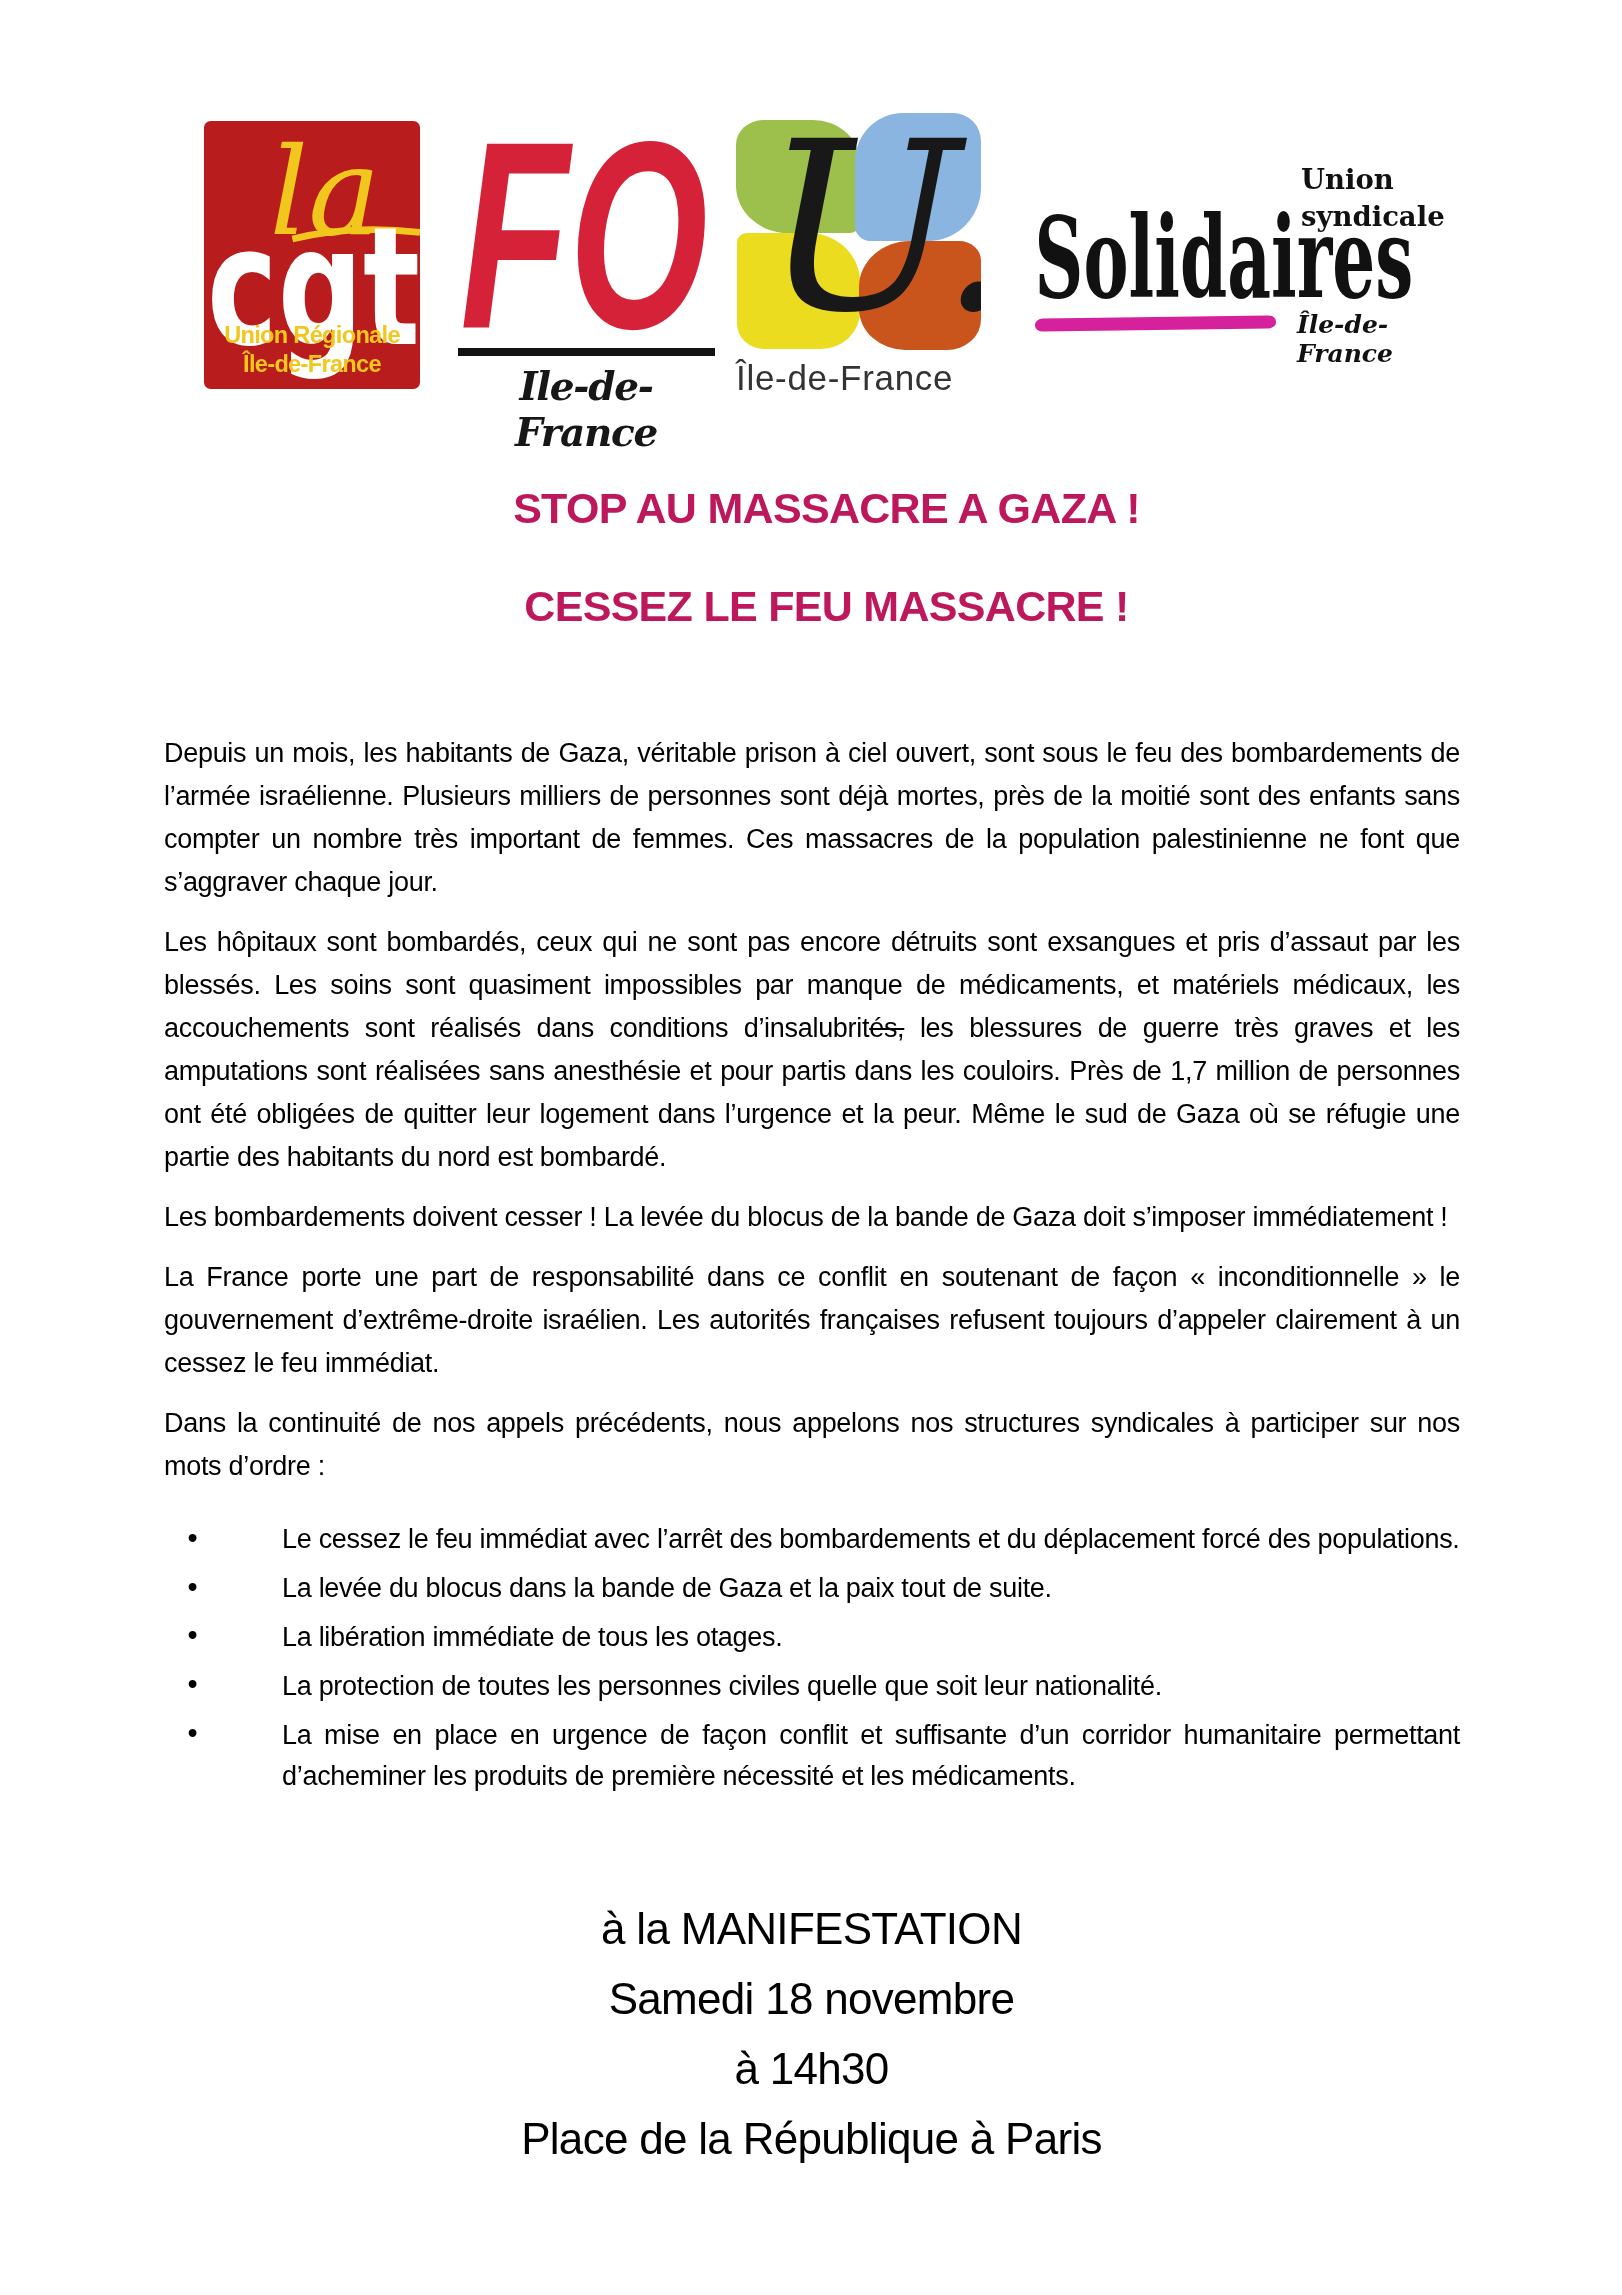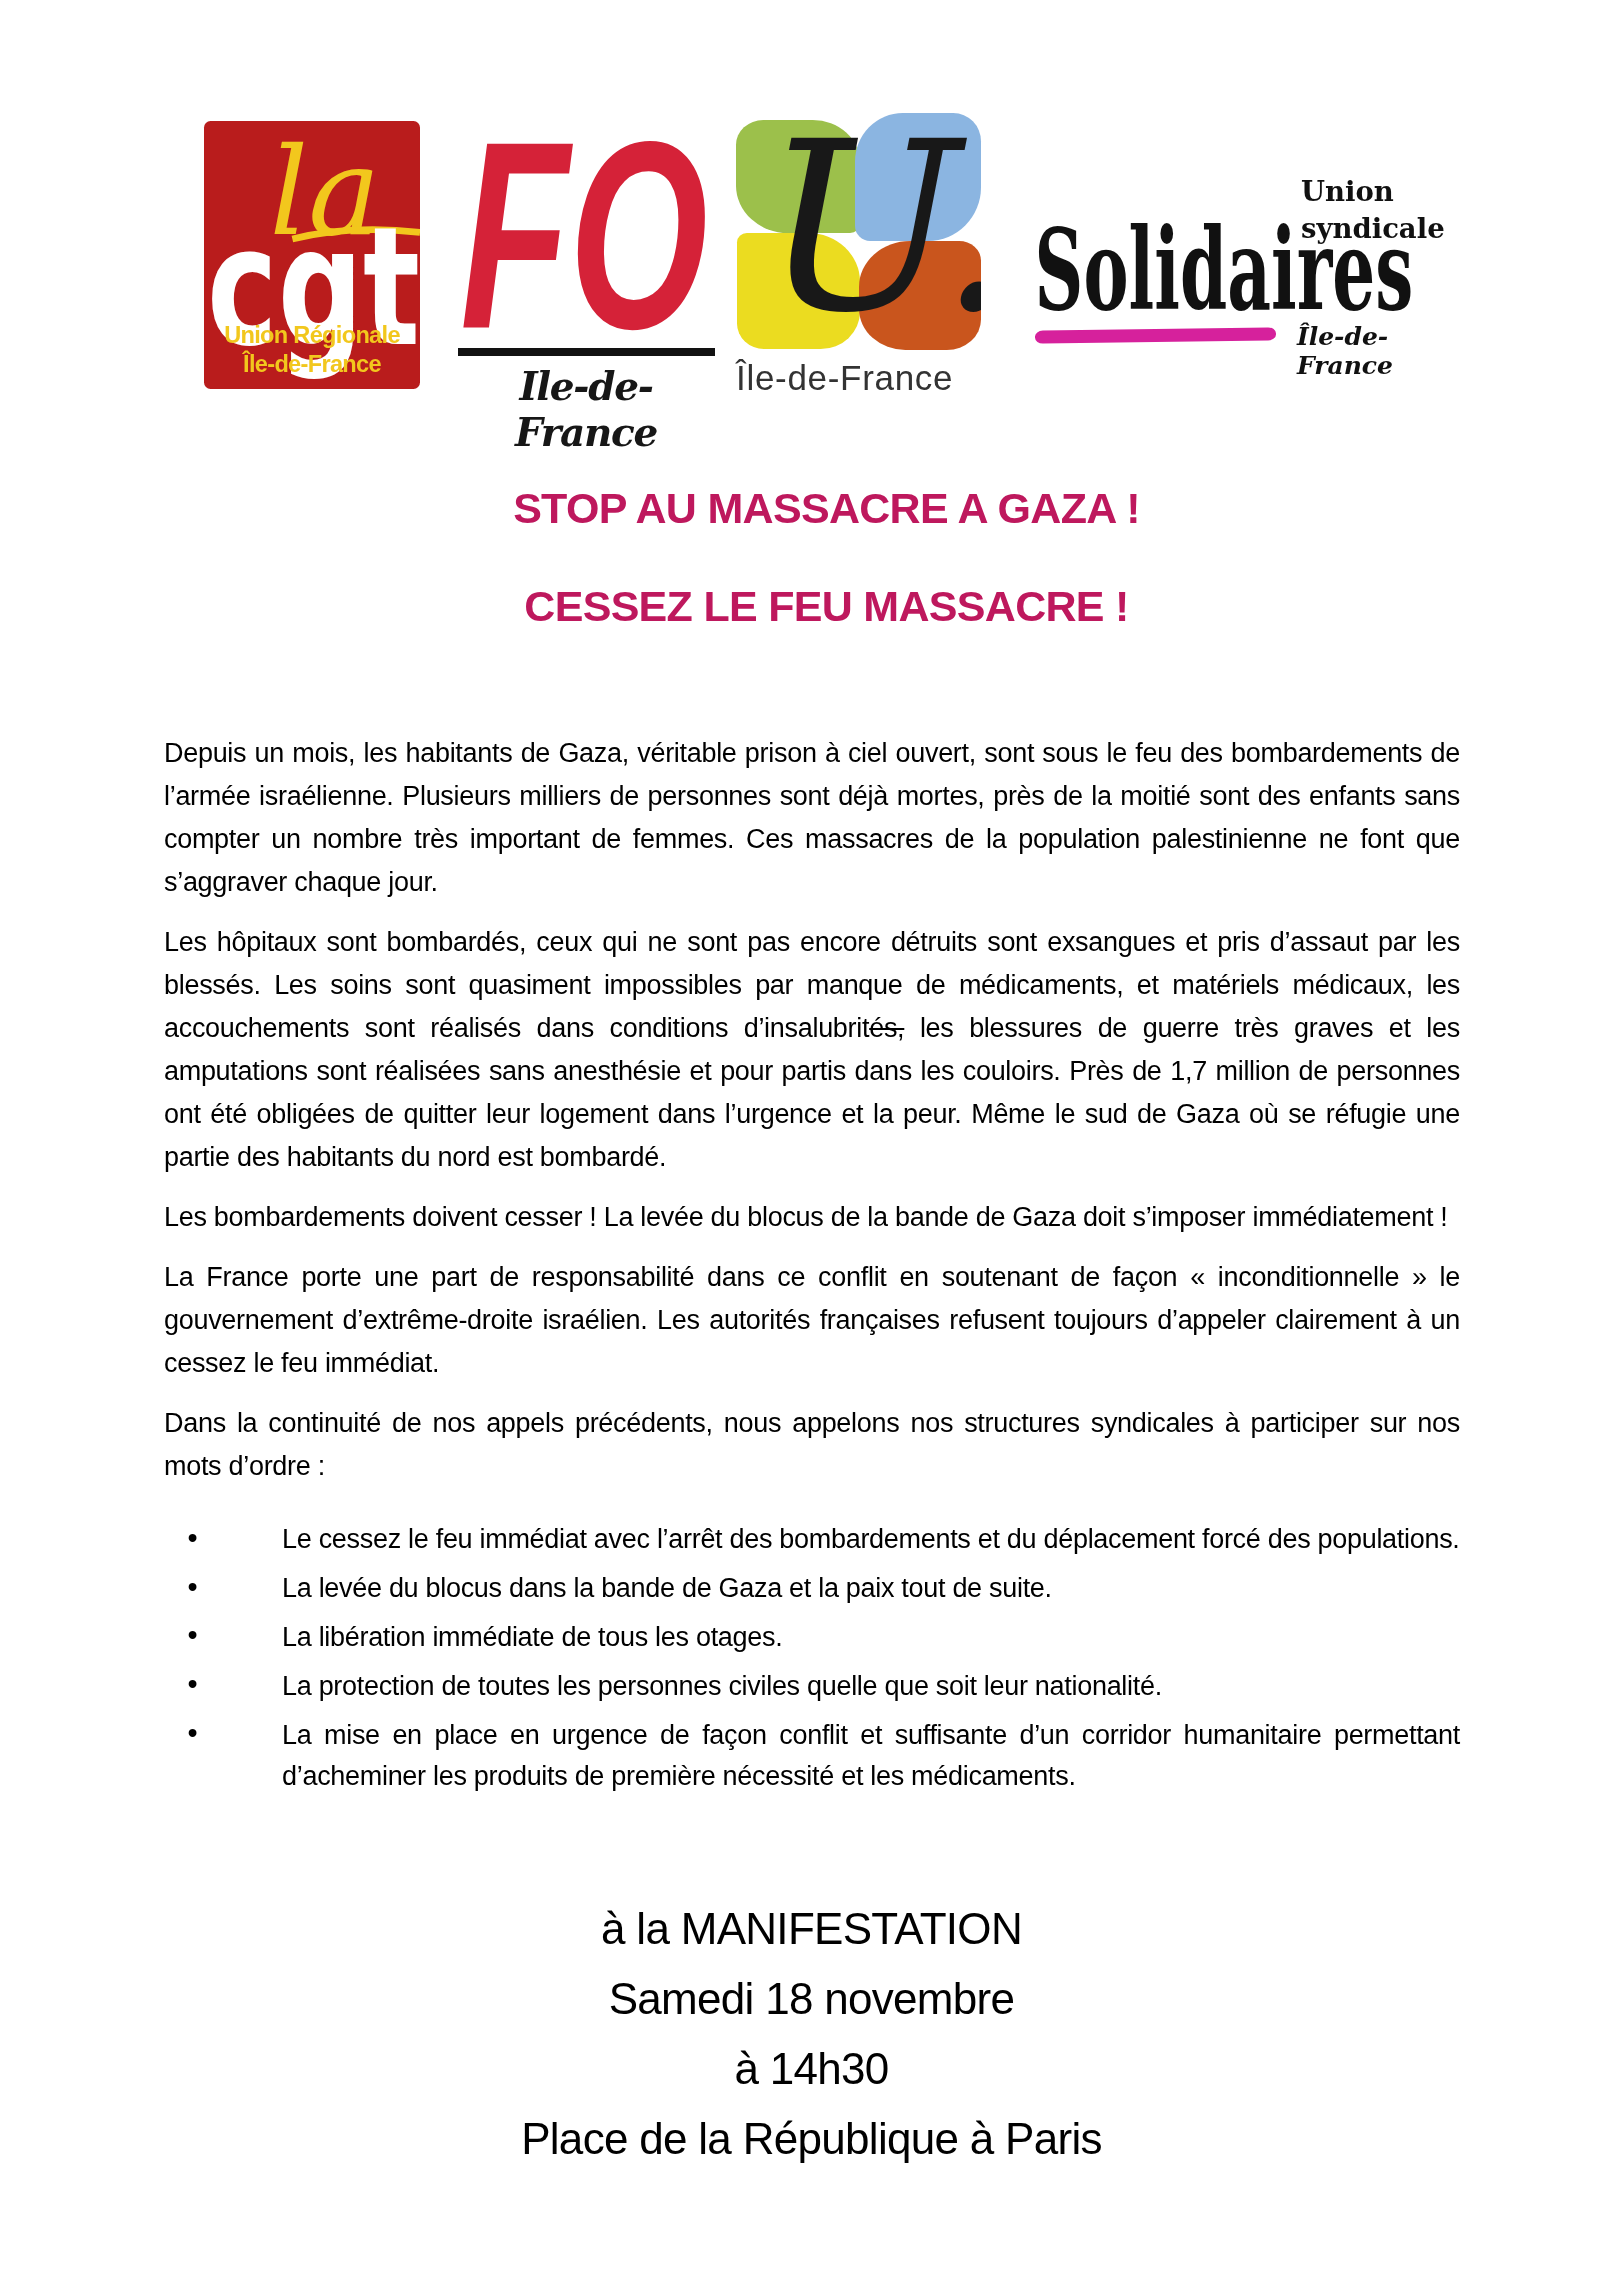--- a/index.html
+++ b/index.html
@@ -26,21 +26,21 @@
   .logo-fsu{left:736px;top:113px;width:275px;height:278px;}
   .fsu-grid{position:relative;width:245px;height:237px;}
   .fsu-patch{position:absolute;}
   .fsu-green{left:0;top:6.5px;width:124px;height:113px;background:#9CC04B;border-radius:22% 38% 8% 42%;}
   .fsu-blue{left:119px;top:0;width:126px;height:128px;background:#8BB5E1;border-radius:38% 22% 42% 12%;}
   .fsu-yellow{left:1.3px;top:120px;width:123px;height:116px;background:#EBDC20;border-radius:8% 42% 32% 22%;}
   .fsu-orange{left:123px;top:128px;width:122px;height:109px;background:#C9551D;border-radius:42% 18% 28% 38%;}
   .fsu-u-svg{position:absolute;left:0;top:0;width:245px;height:237px;}
   .fsu-region{margin-top:7.9px;font-size:35px;color:#333;letter-spacing:0.7px;}
   
-  .logo-solidaires{left:1034px;top:164px;width:425px;height:190px;text-decoration:underline;}
+  .logo-solidaires{left:1034px;top:152px;width:425px;height:190px;text-decoration:underline;}
   .sol-org{position:absolute;left:267px;top:9.2px;font-family:"DejaVu Serif",serif;
     font-weight:bold;font-size:27.5px;line-height:37px;color:#111;}
   .sol-name-svg{position:absolute;left:0;top:55px;width:393px;height:111px;}
   .sol-underline{position:absolute;left:1.3px;top:165px;width:241px;height:13px;
     background:#D6219C;border-radius:7.9px/5.9px;transform:rotate(-0.8deg);}
   .sol-region{position:absolute;left:263px;top:158px;font-family:"DejaVu Serif",serif;
     font-style:italic;font-weight:bold;font-size:25px;color:#111;}
   
   .doc-title{position:absolute;left:15px;width:100%;text-align:center;
     font-weight:bold;font-size:43px;letter-spacing:-0.7px;color:#be185d;}

